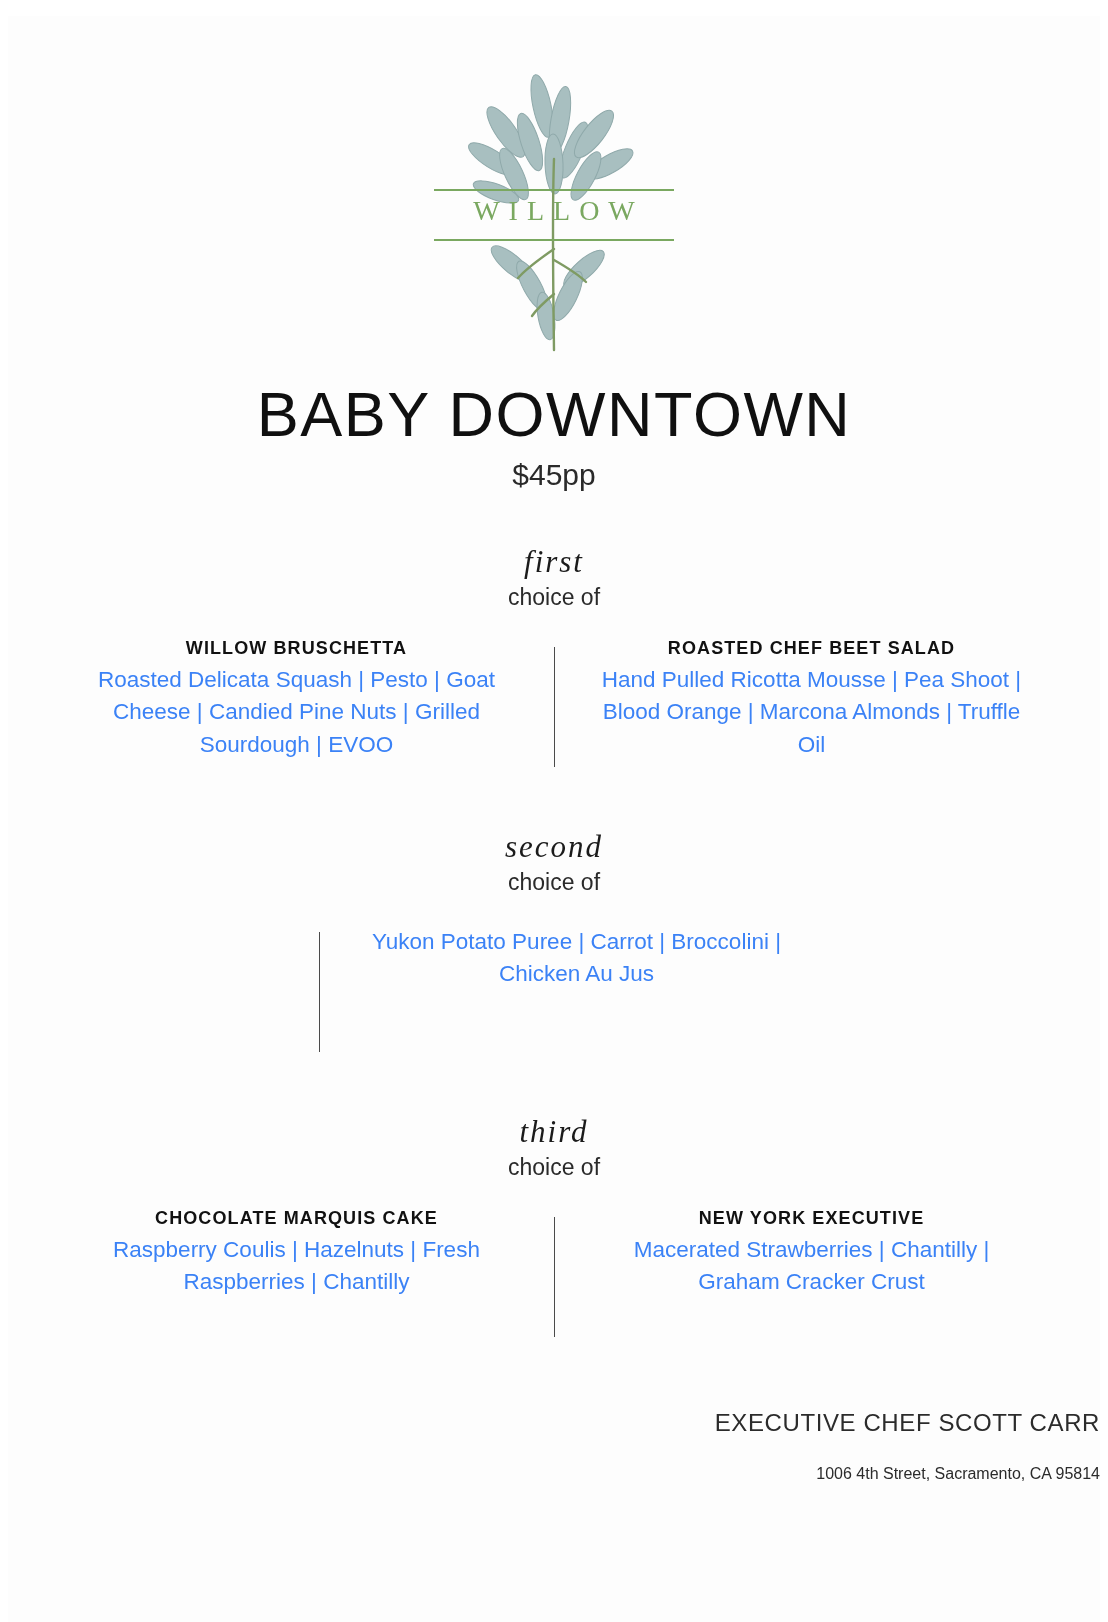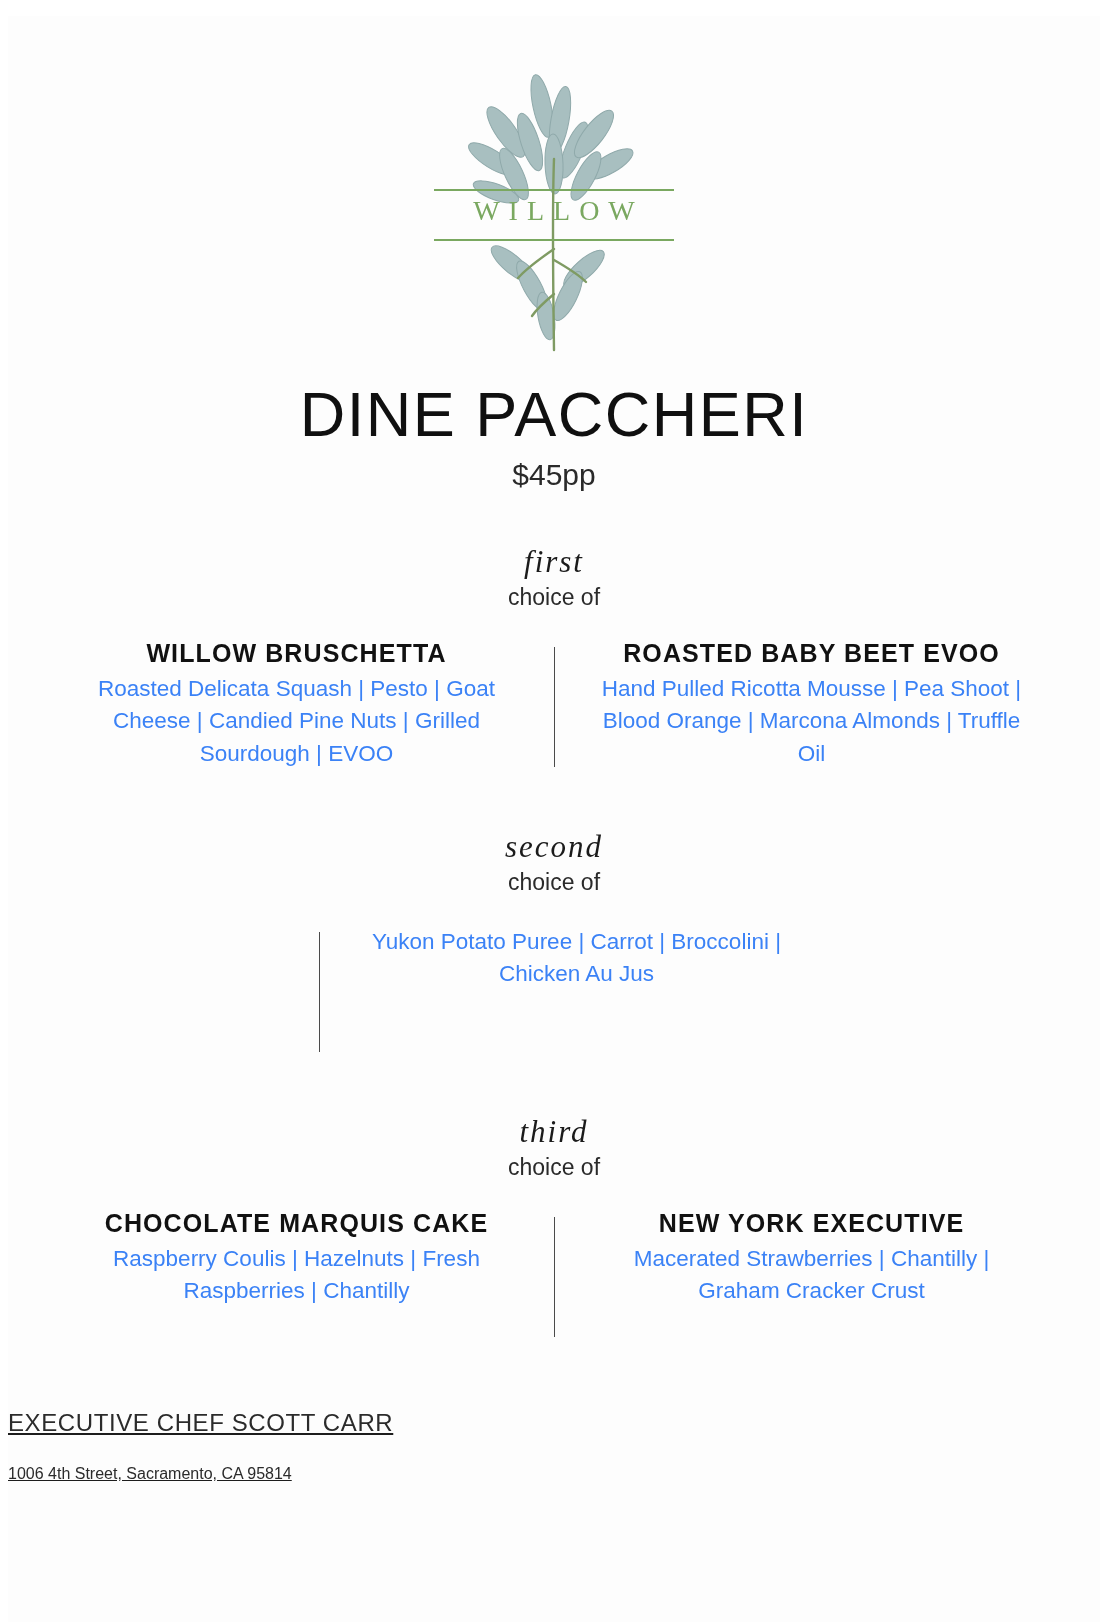--- a/index.html
+++ b/index.html
@@ -102,39 +102,38 @@
     text-align: center;
   }
   .divider {
     width: 1px;
     background: #4a4a4a;
     margin: 10px 22px 10px 22px;
     align-self: center;
     height: 120px;
   }
   .item-title {
-    font-size: 25px;
+    font-size: 18px;
     font-weight: 700;
     letter-spacing: 1.1px;
     color: #111;
     line-height: 1.28;
   }
   .item-desc {
     font-size: 22.5px;
     font-weight: 400;
     color: #3b82f6;
     line-height: 1.44;
     margin-top: 4px;
   }
 
   
   .footer {
     margin-top: 62px;
-    text-align: left;
-    text-decoration: underline;
+    text-align: right;
   }
   .chef {
     font-size: 24px;
     letter-spacing: 0.6px;
     color: #2b2b2b;
   }
   .address {
     font-size: 16px;
     color: #2b2b2b;
     margin-top: 28px;
@@ -175,34 +174,34 @@
         <path d="M120 185 C 104 196, 92 205, 84 214"></path>
         <path d="M120 196 C 134 204, 144 210, 152 218"></path>
         <path d="M120 230 C 108 240, 102 246, 98 252"></path>
       </g>
     </svg>
     <div class="logo-rule top"></div>
     <div class="logo-text">WILLOW</div>
     <div class="logo-rule bottom"></div>
   </div>
 
-  <h1 class="title">DINE PACCHERI</h1>
+  <h1 class="title">BABY DOWNTOWN</h1>
   <div class="price">$45pp</div>
 
   <section class="course">
     <div class="course-name">first</div>
     <div class="course-sub">choice of</div>
     <div class="items">
       <div class="item">
         <div class="item-title">WILLOW BRUSCHETTA</div>
         <div class="item-desc">Roasted Delicata Squash | Pesto | Goat Cheese | Candied Pine Nuts | Grilled Sourdough | EVOO</div>
       </div>
       <div class="divider"></div>
       <div class="item">
-        <div class="item-title">ROASTED BABY BEET EVOO</div>
+        <div class="item-title">ROASTED CHEF BEET SALAD</div>
         <div class="item-desc">Hand Pulled Ricotta Mousse | Pea Shoot | Blood Orange | Marcona Almonds | Truffle Oil</div>
       </div>
     </div>
   </section>
 
   <section class="course">
     <div class="course-name">second</div>
     <div class="course-sub">choice of</div>
     <div class="items">
       <div class="divider"></div>

